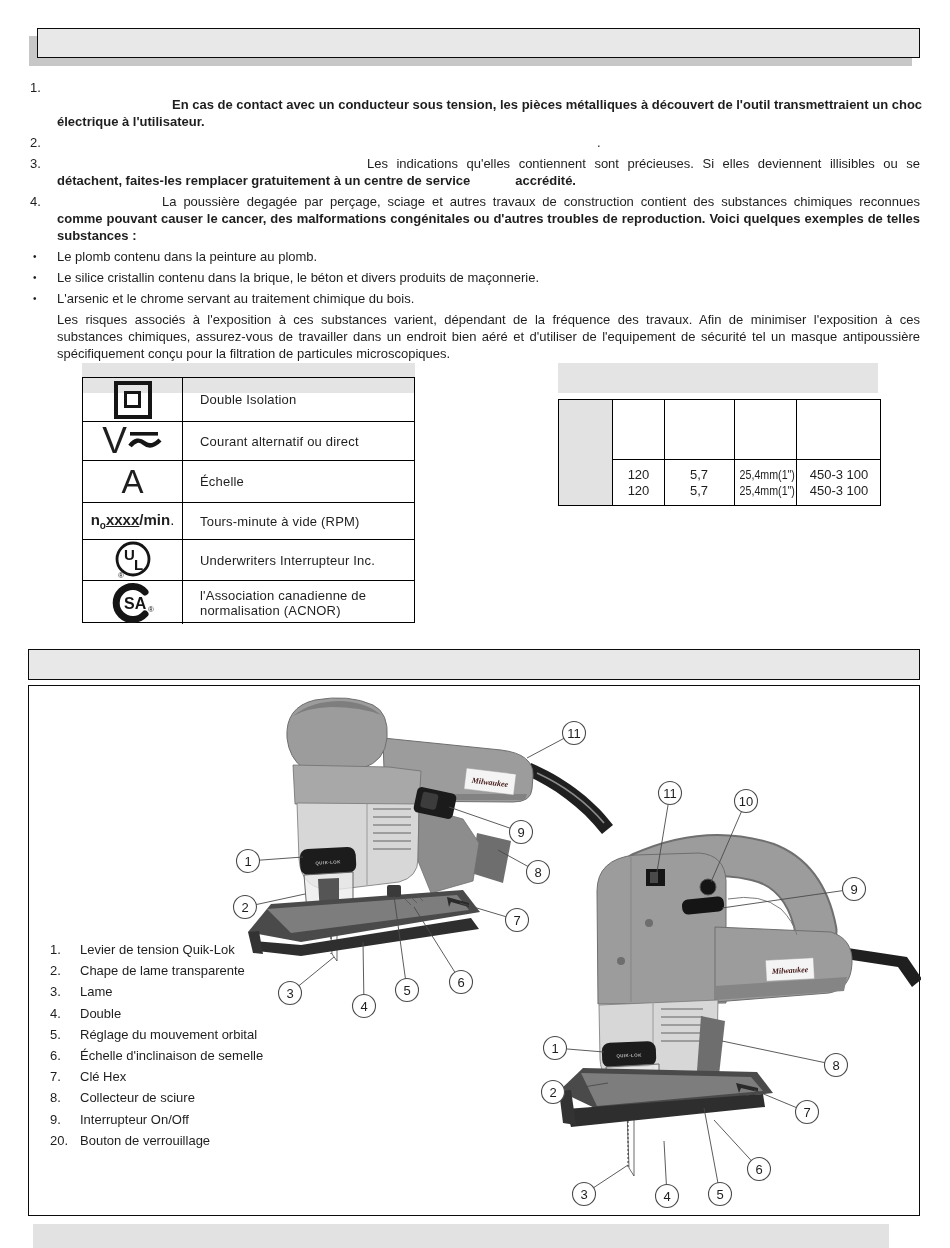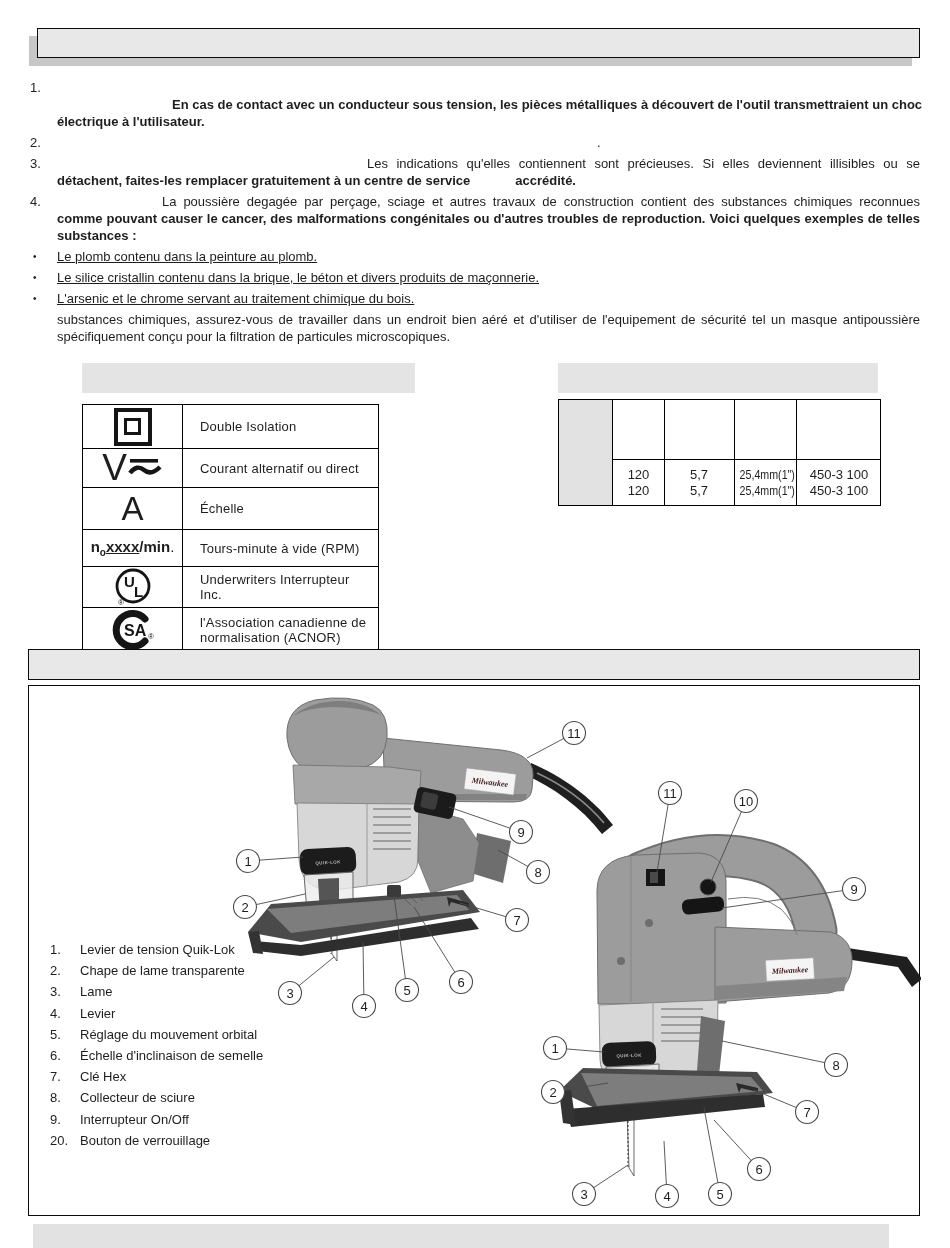--- a/index.html
+++ b/index.html
@@ -13,29 +13,29 @@
   .bar-bottom{position:absolute;left:33px;top:1224px;width:856px;height:24px;background:#e2e2e2;}
 
   
   .intro{position:absolute;left:30px;top:79px;width:890px;font-size:13px;line-height:17px;}
   .item{margin-bottom:4px;}
   .ln{white-space:nowrap;}
   .ln.jl{text-align:justify;text-align-last:justify;}
   .ln.cont{padding-left:27px;font-weight:bold;}
   .num{display:inline-block;width:27px;}
   .gap{display:inline-block;height:1px;}
-  .blt{margin-bottom:4px;padding-left:3px;white-space:nowrap;text-decoration:underline;}
+  .blt{margin-bottom:4px;padding-left:3px;white-space:nowrap;}
   .blt .b{display:inline-block;width:24px;font-size:10px;vertical-align:1px;}
   .closing{padding-left:27px;width:863px;}
   .closing .ln{margin:0;}
 
   
   .picto-head{position:absolute;left:82px;top:363px;width:333px;height:30px;background:#e4e4e4;}
   .spec-head{position:absolute;left:558px;top:363px;width:320px;height:30px;background:#e4e4e4;}
-  .picto{position:absolute;left:82px;top:404px;width:297px;height:246px;border:1.5px solid #000;box-sizing:border-box;}
+  .picto{position:absolute;left:82px;top:377px;width:333px;height:246px;border:1.5px solid #000;box-sizing:border-box;}
   .prow{display:flex;box-sizing:border-box;}
   .prow + .prow{border-top:1.3px solid #000;}
   .psym{width:100px;border-right:1.3px solid #000;display:flex;align-items:center;justify-content:center;box-sizing:border-box;}
   .plab{flex:1;padding-left:17px;padding-right:6px;display:flex;align-items:center;font-size:13px;letter-spacing:.2px;}
 
   
   .dins{width:30px;height:30px;border:4px solid #151515;display:flex;align-items:center;justify-content:center;}
   .dins > div{width:11px;height:11px;border:3.5px solid #151515;}
   .vwrap{display:flex;align-items:center;}
   .vwrap .V{font-size:37px;line-height:30px;}
@@ -86,20 +86,21 @@
       </div>
       <div class="item">
         <div class="ln jl"><span class="num">4.</span><span class="gap" style="width: 105px;"></span><span>La poussière degagée par perçage, sciage et autres travaux de construction contient des substances chimiques reconnues</span></div>
         <div class="ln cont jl"><span>comme pouvant causer le cancer, des malformations congénitales ou d'autres troubles de reproduction. Voici quelques exemples de telles</span></div>
         <div class="ln cont"><span>substances :</span></div>
       </div>
       <div class="blt"><span class="b">•</span><span>Le plomb contenu dans la peinture au plomb.</span></div>
       <div class="blt"><span class="b">•</span><span>Le silice cristallin contenu dans la brique, le béton et divers produits de maçonnerie.</span></div>
       <div class="blt"><span class="b">•</span><span>L'arsenic et le chrome servant au traitement chimique du bois.</span></div>
       <div class="closing">
+        <div class="ln jl"><span>Les risques associés à l'exposition à ces substances varient, dépendant de la fréquence des travaux. Afin de minimiser l'exposition à ces</span></div>
         <div class="ln jl"><span>substances chimiques, assurez-vous de travailler dans un endroit bien aéré et d'utiliser de l'equipement de sécurité tel un masque antipoussière</span></div>
         <div class="ln"><span>spécifiquement conçu pour la filtration de particules microscopiques.</span></div>
       </div>
     </section>
 
   <div class="picto-head"></div>
   <div class="spec-head"></div>
 
   <div class="picto">
     <div class="prow" style="height:43px">
@@ -354,21 +355,21 @@
         <li>
           <span class="lnum">2.</span>
           <div class="ltxt">Chape de lame transparente</div>
         </li>
         <li>
           <span class="lnum">3.</span>
           <div class="ltxt">Lame</div>
         </li>
         <li>
           <span class="lnum">4.</span>
-          <div class="ltxt">Levier</div>
+          <div class="ltxt">Double</div>
         </li>
         <li>
           <span class="lnum">5.</span>
           <div class="ltxt">Réglage du mouvement orbital</div>
         </li>
         <li>
           <span class="lnum">6.</span>
           <div class="ltxt">Échelle d'inclinaison de semelle</div>
         </li>
         <li>

